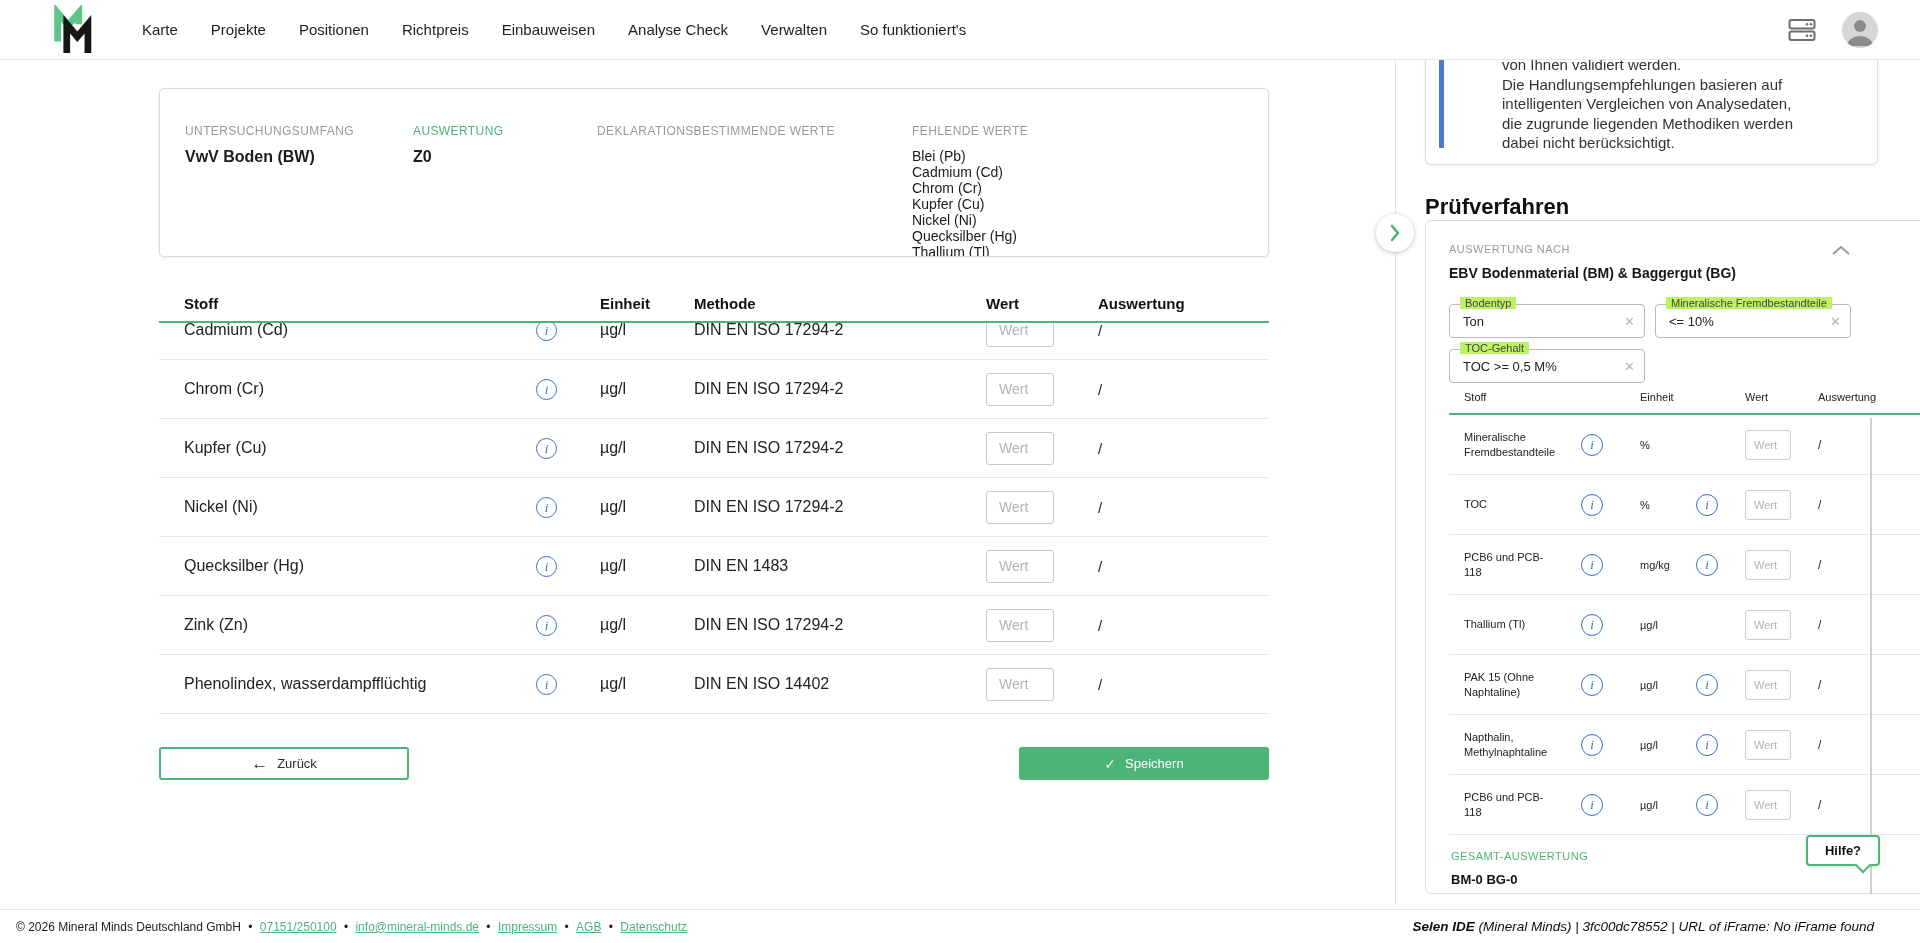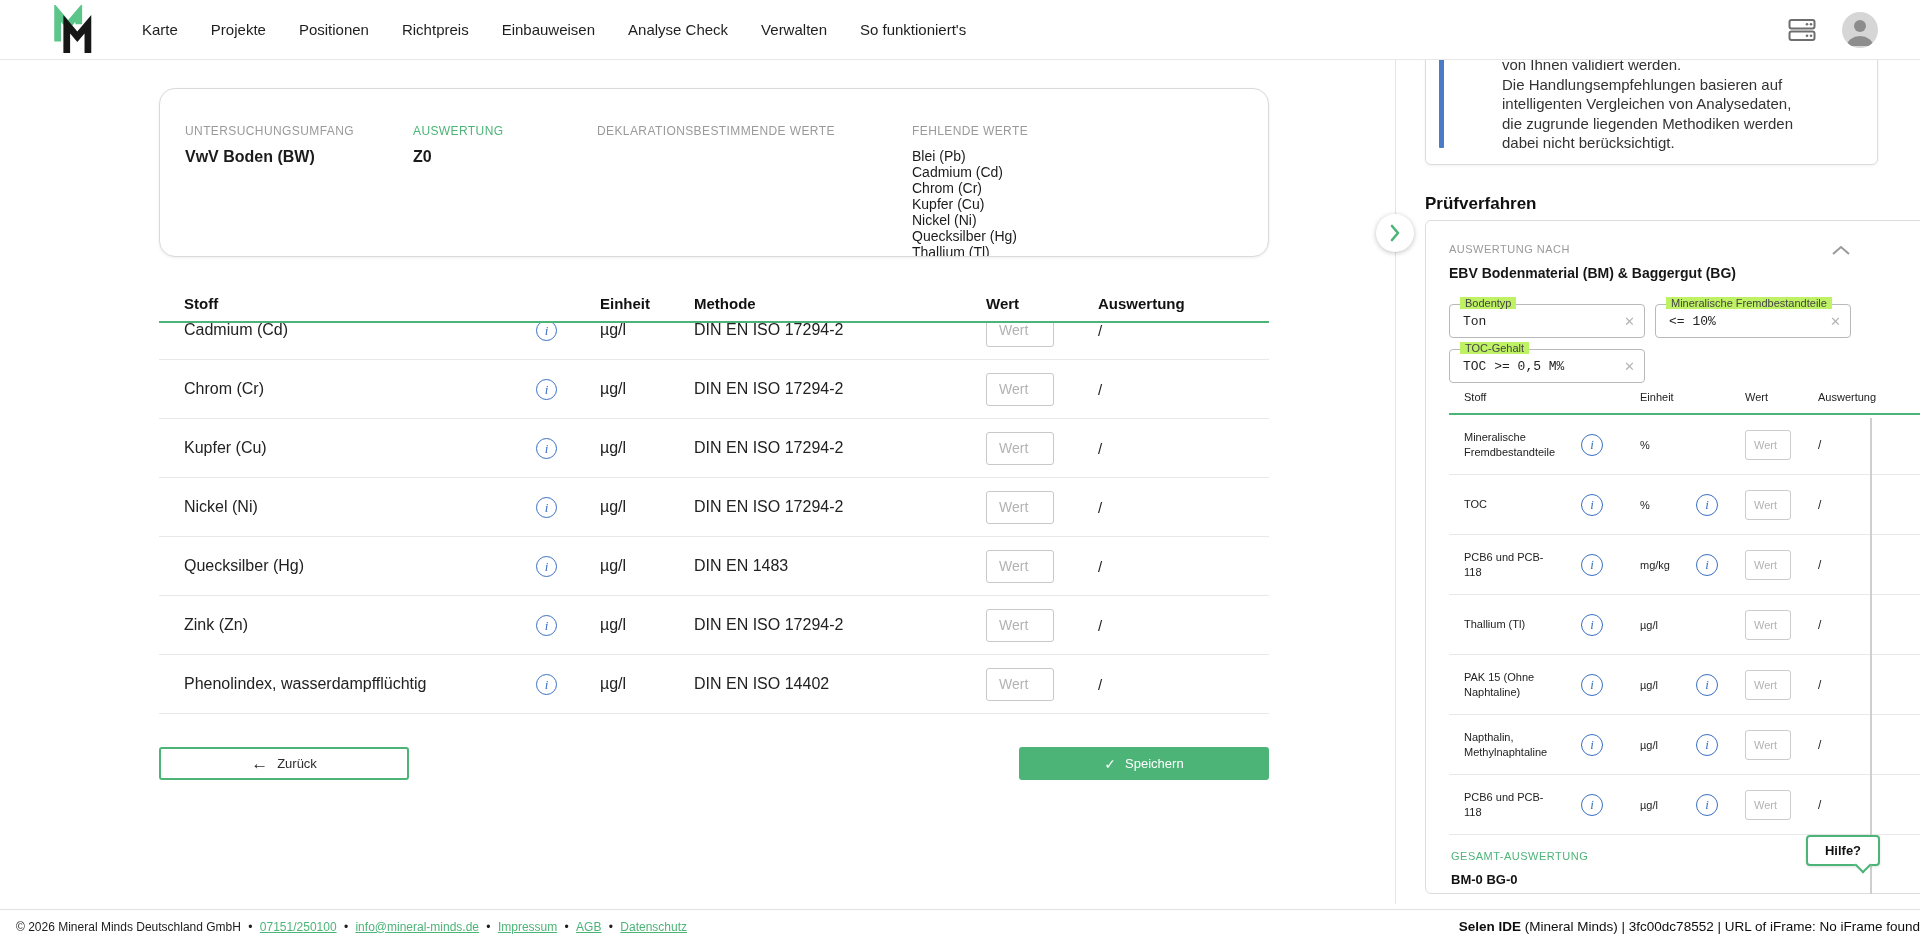--- a/index.html
+++ b/index.html
@@ -17,21 +17,21 @@
     border-bottom:1px solid #e8e8e8;display:flex;align-items:center;z-index:20;}
   .logo{margin-left:50px;margin-right:46px;display:flex;align-items:center;cursor:pointer;}
   .nav{display:flex;gap:33px;align-items:center;}
   .nav-item{font-size:15px;color:#1e1e1e;cursor:pointer;white-space:nowrap;}
   .topbar-right{margin-left:auto;margin-right:42px;display:flex;align-items:center;gap:26px;}
   .srv-icon{display:flex;cursor:pointer;}
   .avatar{width:36px;height:36px;border-radius:50%;background:#d6d6d6;overflow:hidden;display:flex;cursor:pointer;}
 
   
   .summary-card{position:absolute;left:159px;top:88px;width:1110px;height:169px;background:#fff;
-    border:1px solid #dadada;border-radius:16px;box-shadow:0 1px 3px rgba(0,0,0,.07);overflow:hidden;}
+    border:1px solid #dadada;border-radius:5px;box-shadow:0 1px 3px rgba(0,0,0,.07);overflow:hidden;}
   .summary-inner{position:absolute;top:35px;left:0;right:0;display:flex;}
   .sum-col1{padding-left:25px;width:253px;}
   .sum-col2{width:184px;}
   .sum-col3{width:315px;}
   .sum-col4{flex:1;}
   .sum-label{font-size:12px;color:#9a9a9a;letter-spacing:.4px;margin-bottom:10px;white-space:nowrap;}
   .sum-label.accent{color:var(--accent-green);}
   .sum-value{font-size:16px;font-weight:700;color:#1b1b1b;}
   .sum-list{font-size:14px;color:#1b1b1b;line-height:16px;}
 
@@ -58,37 +58,37 @@
   .btn-save{left:1019px;background:var(--accent-green);border:none;color:#fff;}
   .btn-save .chk{font-size:14px;line-height:1;color:#fff;}
 
   
   .sidebar{position:absolute;left:1395px;top:60px;width:547px;bottom:39px;border-left:1px solid #e4e4e4;
     background:#fff;z-index:5;overflow:visible;}
   .quote-card{position:absolute;left:29px;top:-16px;width:453px;height:121px;background:#fff;
     border:1px solid #ddd;border-radius:6px;box-shadow:0 1px 3px rgba(0,0,0,.06);}
   .quote-bar{position:absolute;left:13px;top:12px;bottom:16px;width:5px;background:var(--quote-blue);border-radius:1px;}
   .quote-text{position:absolute;left:76px;top:10px;right:14px;font-size:15px;line-height:19.5px;color:#333;}
-  .section-title{position:absolute;left:29px;top:134px;font-size:17px;font-weight:700;color:#101010;}
+  .section-title{position:absolute;left:29px;top:134px;font-size:22px;font-weight:700;color:#101010;}
 
   .toggle-circle{position:absolute;left:1376px;top:214px;width:38px;height:38px;border-radius:50%;background:#fff;
     box-shadow:0 1px 5px rgba(0,0,0,.25);display:flex;align-items:center;justify-content:center;z-index:25;cursor:pointer;}
 
   .panel{position:absolute;left:29px;top:160px;width:500px;height:674px;background:#fff;
     border:1px solid #ddd;border-radius:6px;}
   .p-label{position:absolute;left:23px;top:22px;font-size:11px;color:#9a9a9a;letter-spacing:.5px;}
   .p-collapse{position:absolute;right:73px;top:24px;cursor:pointer;display:flex;}
   .p-title{position:absolute;left:23px;top:44px;font-size:14px;font-weight:700;color:#161616;}
 
   .field{position:absolute;height:34px;border:1px solid #b9b9b9;border-radius:4px;background:#fff;}
   .f1{left:23px;top:83px;width:196px;}
   .f2{left:229px;top:83px;width:196px;}
   .f3{left:23px;top:128px;width:196px;}
   .field-label{position:absolute;top:-8px;left:10px;background:#bef264;padding:0 5px;font-size:11px;color:#444;white-space:nowrap;}
-  .field-value{position:absolute;left:13px;top:50%;transform:translateY(-50%);font-size:13px;color:#222;white-space:nowrap;font-family:Liberation Mono, monospace;}
+  .field-value{position:absolute;left:13px;top:50%;transform:translateY(-50%);font-size:13px;color:#222;white-space:nowrap;}
   .field-clear{position:absolute;right:9px;top:50%;transform:translateY(-50%);color:#b5b5b5;font-size:13px;cursor:pointer;line-height:1;}
   .field-clear::after{content:"\2715";}
 
   .s-table{position:absolute;left:23px;top:170px;right:0;}
   .sgrid{display:grid;grid-template-columns:117px 59px 56px 49px 73px auto;padding-left:15px;align-items:center;}
   .s-head{font-size:11px;color:#222;padding-bottom:10px;border-bottom:2px solid var(--accent-green);}
   .s-row{height:60px;border-bottom:1px solid #e8e8e8;font-size:11px;color:#222;}
   .s-stoff{width:92px;line-height:15px;}
   .s-info{width:22px;height:22px;}
   .s-wert-input{width:46px;height:30px;border:1px solid #ccc;border-radius:3px;font-size:11px;
@@ -104,21 +104,21 @@
     font-size:13px;font-weight:700;color:#111;z-index:30;box-shadow:0 1px 3px rgba(0,0,0,.12);cursor:pointer;}
   .help-bubble::after{content:"";position:absolute;right:9px;bottom:-7px;width:10px;height:10px;background:#fff;
     border-right:2px solid var(--accent-green);border-bottom:2px solid var(--accent-green);transform:rotate(45deg);}
 
   
   .footer{position:absolute;left:0;right:0;bottom:0;height:34px;background:#fff;border-top:1px solid #e2e2e2;
     display:flex;align-items:center;z-index:22;gap:15px;}
   .footer-left{margin-left:16px;font-size:12px;color:#1c1c1c;white-space:nowrap;}
   .footer-left a{color:var(--accent-green);text-decoration:underline;cursor:pointer;}
   .footer-left .sep{color:#1c1c1c;margin:0 4px;}
-  .footer-right{margin-left:auto;font-size:13.5px;color:#0d0d0d;white-space:nowrap;}
+  .footer-right{margin-left:auto;margin-right:46px;font-size:13.5px;color:#0d0d0d;white-space:nowrap;font-style:italic;}
   .footer-right b{font-weight:700;}
 </style>
 </head>
 <body>
 
 <div class="app">
 
   <header class="topbar">
     <div class="logo">
       <svg width="46" height="50" viewBox="0 0 46 52">

